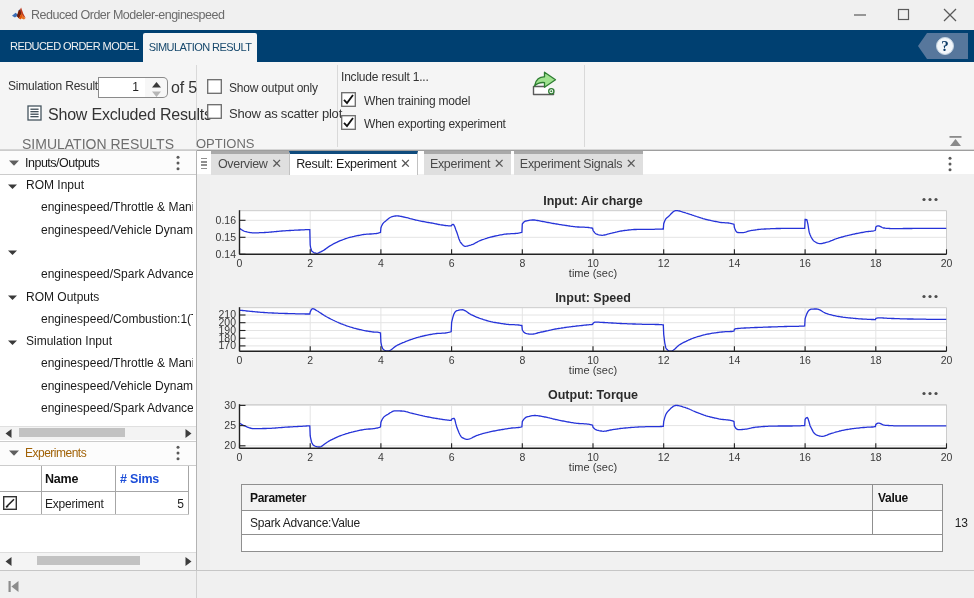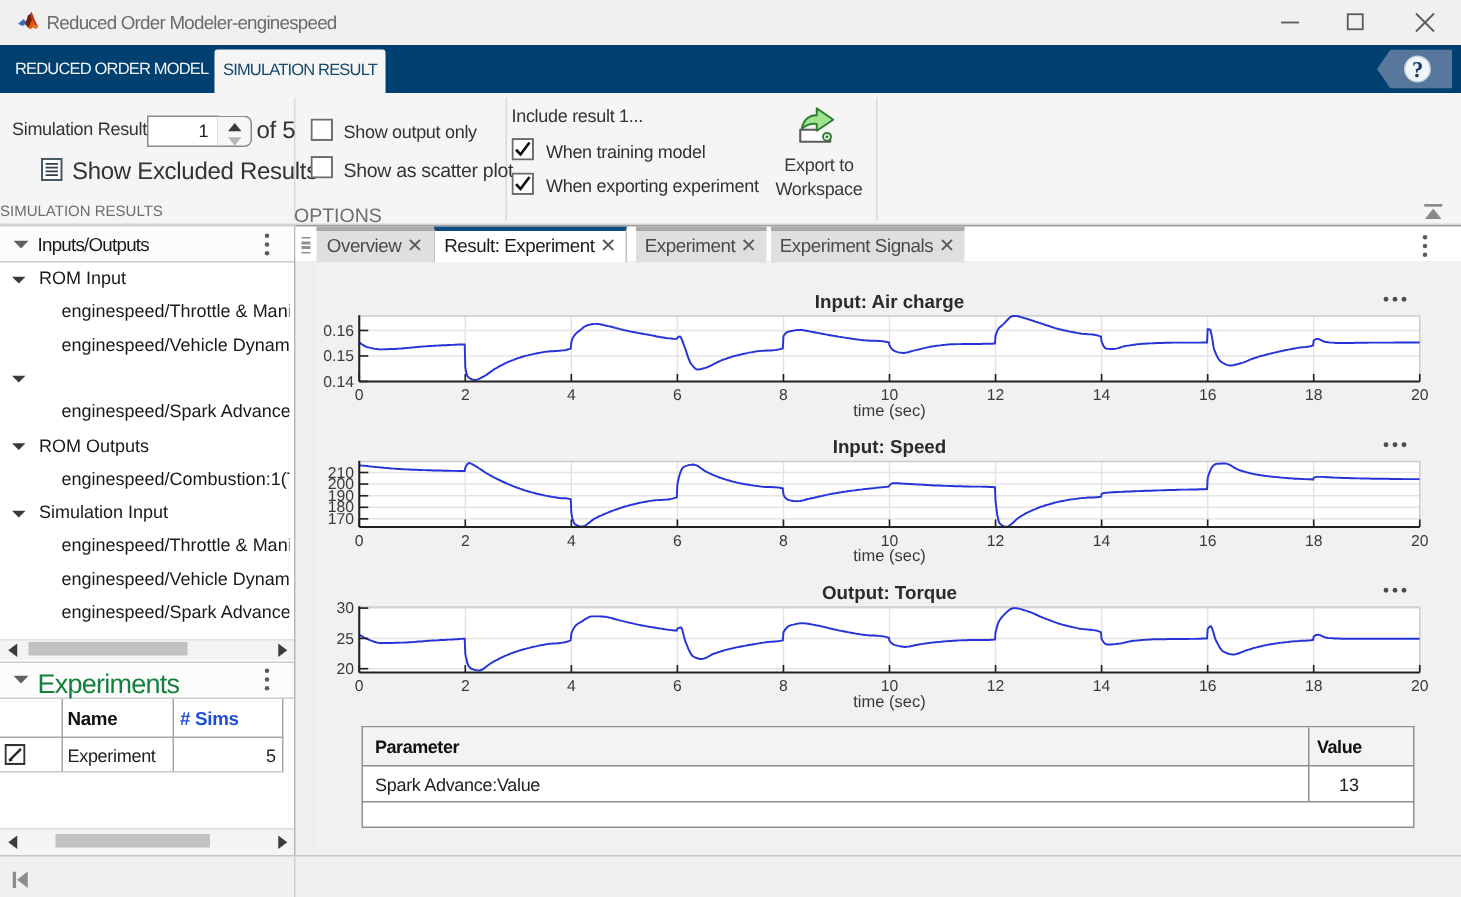--- a/index.html
+++ b/index.html
@@ -46,21 +46,21 @@
     </svg>
     <div class="abs" style="left:171px;top:17px;font-size:16px;letter-spacing:-0.2px;color:#333">of 5</div>
     <svg width="15" height="16" viewBox="0 0 15 16" style="position:absolute;left:27px;top:42.5px">
 <rect x="1" y="1" width="13" height="14" fill="#ffffff" stroke="#45555f" stroke-width="1.3"></rect>
 <line x1="3.4" y1="4.2" x2="11.6" y2="4.2" stroke="#2f3e48" stroke-width="1.2"></line>
 <line x1="3.4" y1="6.7" x2="11.6" y2="6.7" stroke="#2f3e48" stroke-width="1.2"></line>
 <line x1="3.4" y1="9.2" x2="11.6" y2="9.2" stroke="#2f3e48" stroke-width="1.2"></line>
 <line x1="3.4" y1="11.7" x2="11.6" y2="11.7" stroke="#2f3e48" stroke-width="1.2"></line>
 </svg>
     <div class="abs" style="left:48px;top:44px;font-size:16px;letter-spacing:-0.2px;color:#333">Show Excluded Results</div>
-    <div class="abs" style="left:0;top:74px;width:196px;font-size:10px;color:#6e6e6e;letter-spacing:0px">SIMULATION RESULTS</div>
+    <div class="abs" style="left:0;top:74px;width:196px;text-align:center;font-size:14px;color:#6e6e6e;letter-spacing:0px">SIMULATION RESULTS</div>
     <svg width="15" height="15" viewBox="0 0 15 15" style="position:absolute;left:207px;top:17px">
       <rect x="0.7" y="0.7" width="13.6" height="13.6" fill="#fff" stroke="#6b6b6b" stroke-width="1.3"></rect>
     </svg>
     <div class="abs" style="left:229px;top:19px;font-size:12px;letter-spacing:-0.2px;color:#333">Show output only</div>
     <svg width="15" height="15" viewBox="0 0 15 15" style="position:absolute;left:207px;top:42px">
       <rect x="0.7" y="0.7" width="13.6" height="13.6" fill="#fff" stroke="#6b6b6b" stroke-width="1.3"></rect>
     </svg>
     <div class="abs" style="left:229px;top:44px;font-size:13px;letter-spacing:-0.2px;color:#333">Show as scatter plot</div>
     <div class="abs" style="left:196px;top:74px;width:141px;text-align:left;font-size:13px;color:#6e6e6e;letter-spacing:0px">OPTIONS</div>
     <div class="abs" style="left:341px;top:7.5px;font-size:12px;letter-spacing:-0.2px;color:#333">Include result 1...</div>
@@ -73,21 +73,20 @@
       <rect x="0.7" y="0.7" width="13.6" height="13.6" fill="#fff" stroke="#6b6b6b" stroke-width="1.3"></rect>
       <path d="M3 7.800000000000001 L6.0 11 L12 3" fill="none" stroke="#111" stroke-width="1.8"></path>
     </svg>
     <div class="abs" style="left:364px;top:55px;font-size:12px;letter-spacing:-0.2px;color:#333">When exporting experiment</div>
     <svg width="28" height="27" viewBox="0 0 28 27" style="position:absolute;left:531px;top:8px">
 <path d="M14.5 16.5 L2.5 16.5 L2.5 24.5 L22.5 24.5 L22.5 19.5" fill="#ffffff" stroke="#5b5b5b" stroke-width="1.4" stroke-linejoin="round"></path>
 <path d="M3.5 16 C4.5 9.5 9 6.5 13.5 6.8 L13.5 2.2 L24.5 9.8 L13.5 17.2 L13.5 12.6 C9.5 12.2 6 13.5 3.5 16 Z" fill="#9fe28f" stroke="#2e7d32" stroke-width="1.3" stroke-linejoin="round"></path>
 <circle cx="20.3" cy="21.2" r="2.6" fill="#ffffff" stroke="#2e7d32" stroke-width="1.3"></circle>
 <circle cx="20.3" cy="21.2" r="1.0" fill="#2e7d32"></circle>
 </svg>
-    <div class="abs" style="left:496px;top:41px;width:100px;text-align:center;font-size:12px;letter-spacing:-0.2px;color:#3a3a3a;line-height:15.5px">Export to<br>Workspace</div>
     <svg width="13" height="11" viewBox="0 0 13 11" style="position:absolute;left:949px;top:74px">
 <rect x="0.5" y="0" width="12" height="1.8" fill="#8a8a8a"></rect>
 <polygon points="6.5,3 12,10 1,10" fill="#8a8a8a"></polygon>
 </svg>
   </div>
 <div class="abs" style="left:197px;top:174px;width:13px;height:396px;background:#efefef"></div>
 <div class="abs" style="left:0;top:150px;width:197px;height:420px;background:#fff;border-right:1px solid #b3b3b3;border-top:1px solid #cccccc;overflow:hidden">
     <div class="abs" style="left:0;top:0;width:196px;height:24px;background:#fcfcfc;border-bottom:1px solid #cccccc"></div>
     <svg width="10" height="6" viewBox="0 0 10 6" style="position:absolute;left:9px;top:9px">
       <polygon points="0,0.5 10,0.5 5.0,5.7" fill="#5f5f5f"></polygon>
@@ -125,21 +124,21 @@
       <polygon points="6.5,0 6.5,9 0.5,4.5" fill="#3c3c3c"></polygon>
     </svg>
     <svg width="7" height="9" viewBox="0 0 7 9" style="position:absolute;left:185px;top:277.5px">
       <polygon points="0.5,0 0.5,9 6.5,4.5" fill="#3c3c3c"></polygon>
     </svg>
     <div class="abs" style="left:19px;top:277px;width:106px;height:9px;background:#c2c2c2"></div>
     <div class="abs" style="left:0;top:289.5px;width:196px;height:25px;background:#fcfcfc;border-top:1px solid #cccccc;border-bottom:1px solid #cccccc"></div>
     <svg width="10" height="6" viewBox="0 0 10 6" style="position:absolute;left:9px;top:299px">
       <polygon points="0,0.5 10,0.5 5.0,5.7" fill="#5f5f5f"></polygon>
     </svg>
-    <div class="abs" style="left:25px;top:294.5px;font-size:18px;letter-spacing:-0.5px;color:#15803d">Experiments</div>
+    <div class="abs" style="left:25px;top:294.5px;font-size:12px;letter-spacing:-0.5px;color:#a16207">Experiments</div>
     <svg width="4" height="16" viewBox="0 0 4 16" style="position:absolute;left:176px;top:294px">
       <circle cx="2" cy="2.2" r="1.5" fill="#5a5a5a"></circle>
       <circle cx="2" cy="8" r="1.5" fill="#5a5a5a"></circle>
       <circle cx="2" cy="13.8" r="1.5" fill="#5a5a5a"></circle>
     </svg>
     <div class="abs" style="left:0;top:315px;width:189px;height:26px;background:#fff;border-bottom:1px solid #a6a6a6"></div>
     <div class="abs" style="left:45px;top:321px;font-size:12.5px;font-weight:bold;letter-spacing:-0.2px;color:#111">Name</div>
     <div class="abs" style="left:120px;top:321px;font-size:12.5px;font-weight:bold;letter-spacing:-0.2px;color:#1d4ed8"># Sims</div>
     <div class="abs" style="left:41px;top:315px;width:1px;height:49.3px;background:#a6a6a6"></div>
     <div class="abs" style="left:115px;top:315px;width:1px;height:49.3px;background:#a6a6a6"></div>
@@ -345,21 +344,21 @@
 <circle cx="714" cy="217.5" r="1.6" fill="#4d4d4d"></circle>
 <circle cx="720" cy="217.5" r="1.6" fill="#4d4d4d"></circle>
 <circle cx="726" cy="217.5" r="1.6" fill="#4d4d4d"></circle>
 </svg>
 <div class="abs" style="left:241px;top:484px;width:702px;height:67.5px;background:#fff;border:1px solid #8f8f8f">
     <div class="abs" style="left:0;top:0;width:700px;height:26px;background:#f3f3f3;border-bottom:1px solid #8f8f8f"></div>
     <div class="abs" style="left:8px;top:5.5px;font-size:12px;font-weight:bold;letter-spacing:-0.3px;color:#111">Parameter</div>
     <div class="abs" style="left:636px;top:5.5px;font-size:12px;font-weight:bold;letter-spacing:-0.3px;color:#111">Value</div>
     <div class="abs" style="left:630px;top:0;width:1px;height:49px;background:#8f8f8f"></div>
     <div class="abs" style="left:8px;top:31px;font-size:12px;letter-spacing:-0.2px;color:#222">Spark Advance:Value</div>
-    <div class="abs" style="left:598px;top:31px;width:66px;text-align:right;font-size:12px;color:#222">13</div>
+    <div class="abs" style="left:660px;top:31px;width:66px;text-align:right;font-size:12px;color:#222">13</div>
     <div class="abs" style="left:0;top:49px;width:700px;height:1px;background:#8f8f8f"></div>
   </div>
 <div class="abs" style="left:0;top:570px;width:974px;height:28px;background:#f0f0f0;border-top:1px solid #c6c6c6">
     <svg width="11" height="11" viewBox="0 0 11 11" style="position:absolute;left:8px;top:10px">
 <rect x="0.5" y="0" width="2.2" height="11" fill="#8c8c8c"></rect>
 <polygon points="10.5,0 10.5,11 3.4,5.5" fill="#8c8c8c"></polygon>
 </svg>
     <div class="abs" style="left:196px;top:0;width:1px;height:28px;background:#d0d0d0"></div>
   </div>
 </body></html>

